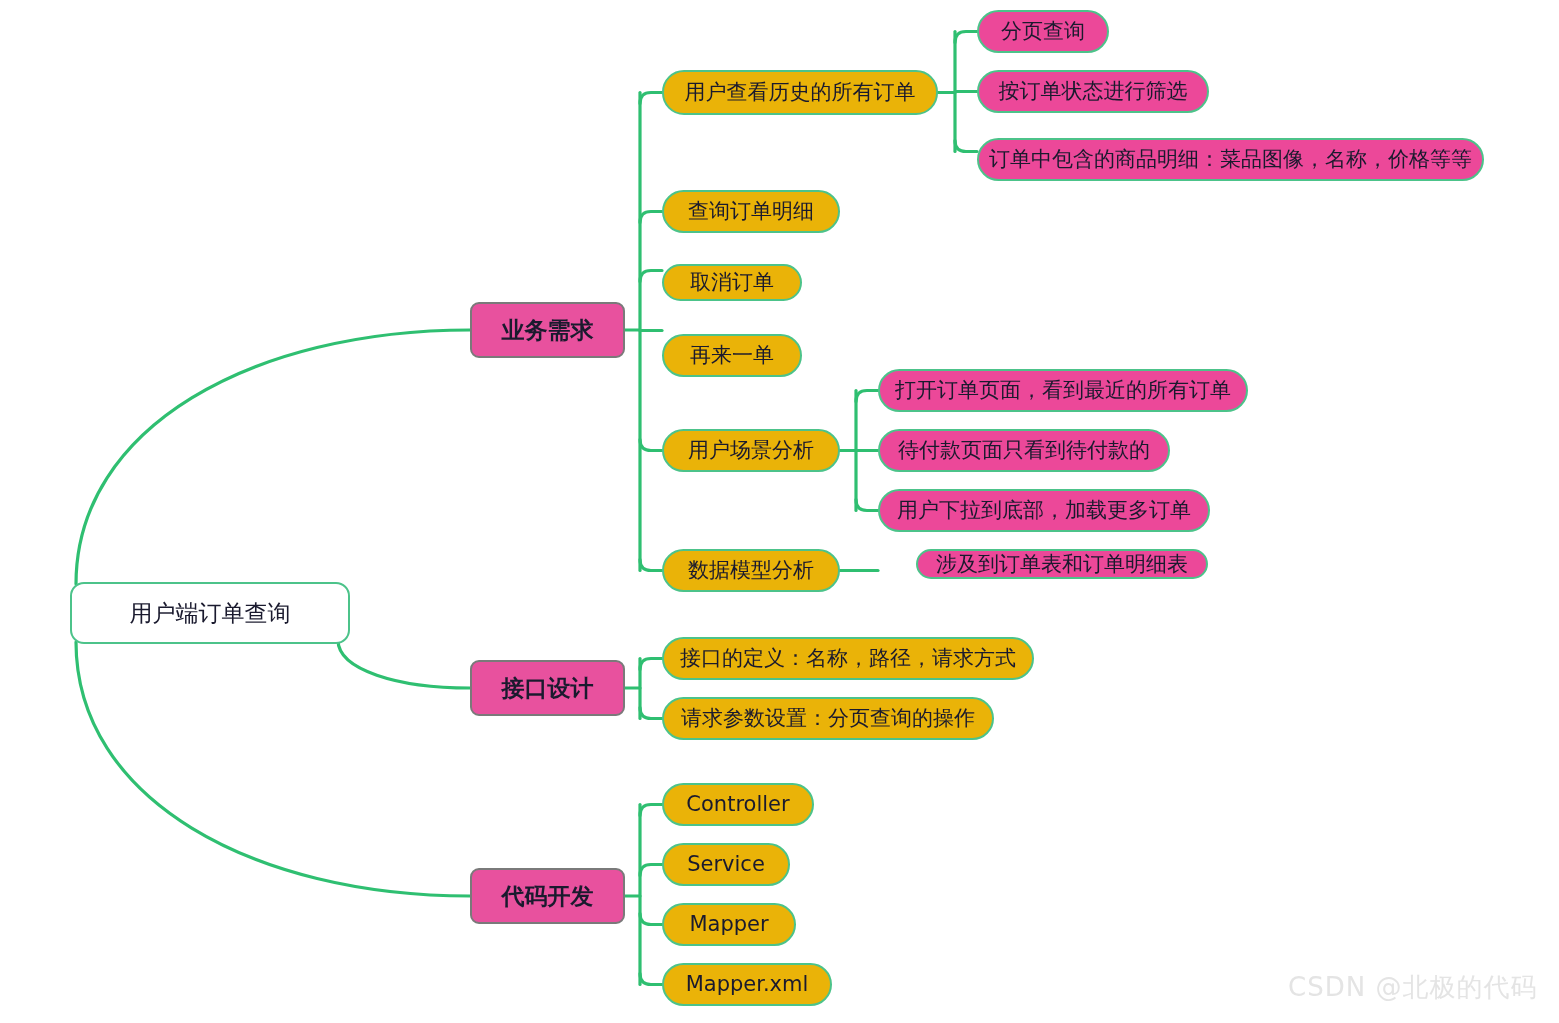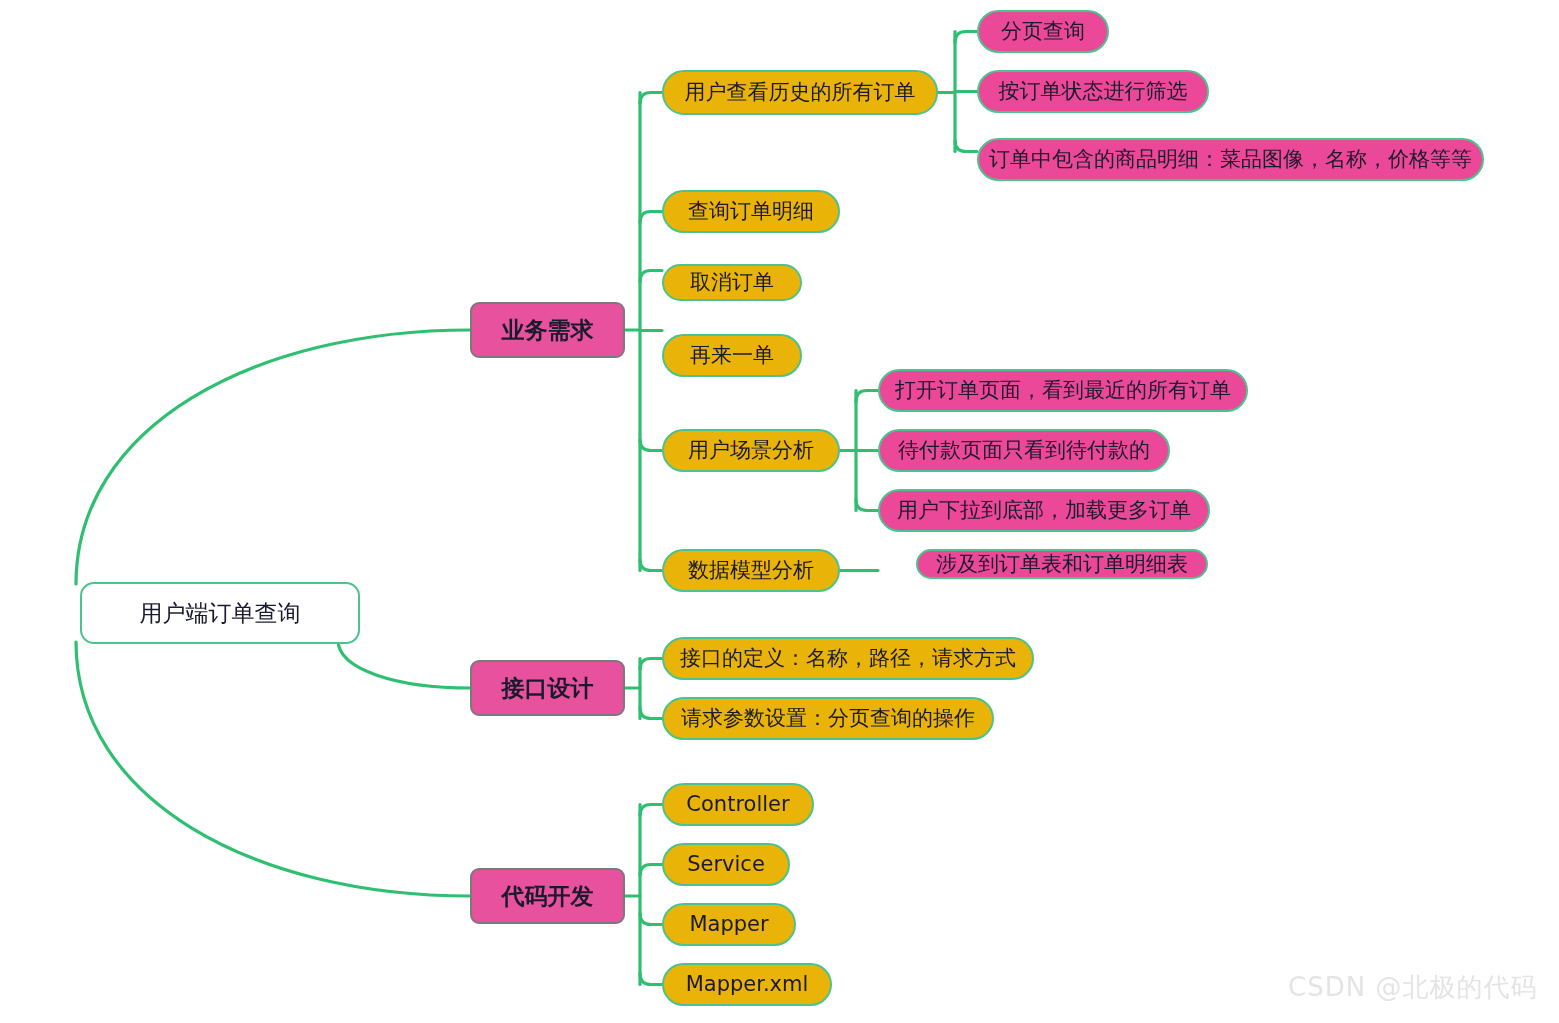--- a/index.html
+++ b/index.html
@@ -105,21 +105,21 @@
       <path d="M 640 669.5 Q 640 658.5 651 658.5 L 662 658.5" fill="none" stroke="#2fbf71" stroke-width="3.2" stroke-linecap="round" stroke-linejoin="round"></path>
       <path d="M 640 707.5 Q 640 718.5 651 718.5 L 662 718.5" fill="none" stroke="#2fbf71" stroke-width="3.2" stroke-linecap="round" stroke-linejoin="round"></path>
       <path d="M 625 896 L 640 896" fill="none" stroke="#2fbf71" stroke-width="3.2" stroke-linecap="round" stroke-linejoin="round"></path>
       <path d="M 640 804.5 L 640 984.5" fill="none" stroke="#2fbf71" stroke-width="3.2" stroke-linecap="round" stroke-linejoin="round"></path>
       <path d="M 640 815.5 Q 640 804.5 651 804.5 L 662 804.5" fill="none" stroke="#2fbf71" stroke-width="3.2" stroke-linecap="round" stroke-linejoin="round"></path>
       <path d="M 640 875.5 Q 640 864.5 651 864.5 L 662 864.5" fill="none" stroke="#2fbf71" stroke-width="3.2" stroke-linecap="round" stroke-linejoin="round"></path>
       <path d="M 640 913.5 Q 640 924.5 651 924.5 L 662 924.5" fill="none" stroke="#2fbf71" stroke-width="3.2" stroke-linecap="round" stroke-linejoin="round"></path>
       <path d="M 640 973.5 Q 640 984.5 651 984.5 L 662 984.5" fill="none" stroke="#2fbf71" stroke-width="3.2" stroke-linecap="round" stroke-linejoin="round"></path>
     </svg>
   <div id="nodes">
-      <div class="node node-root" style="left: 70px; top: 582px; width: 280px; height: 62px; margin-left: 10px;">
+      <div class="node node-root" style="left: 70px; top: 582px; width: 280px; height: 62px;">
         <span>用户端订单查询</span>
       </div>
       <div class="node node-l1" style="left: 470px; top: 302px; width: 155px; height: 56px; text-align: right;">
         <span>业务需求</span>
       </div>
       <div class="node node-l2" style="left: 662px; top: 70px; width: 276px; height: 45px;">
         <span>用户查看历史的所有订单</span>
       </div>
       <div class="node node-l3" style="left: 977px; top: 10px; width: 132px; height: 43px;">
         <span>分页查询</span>

